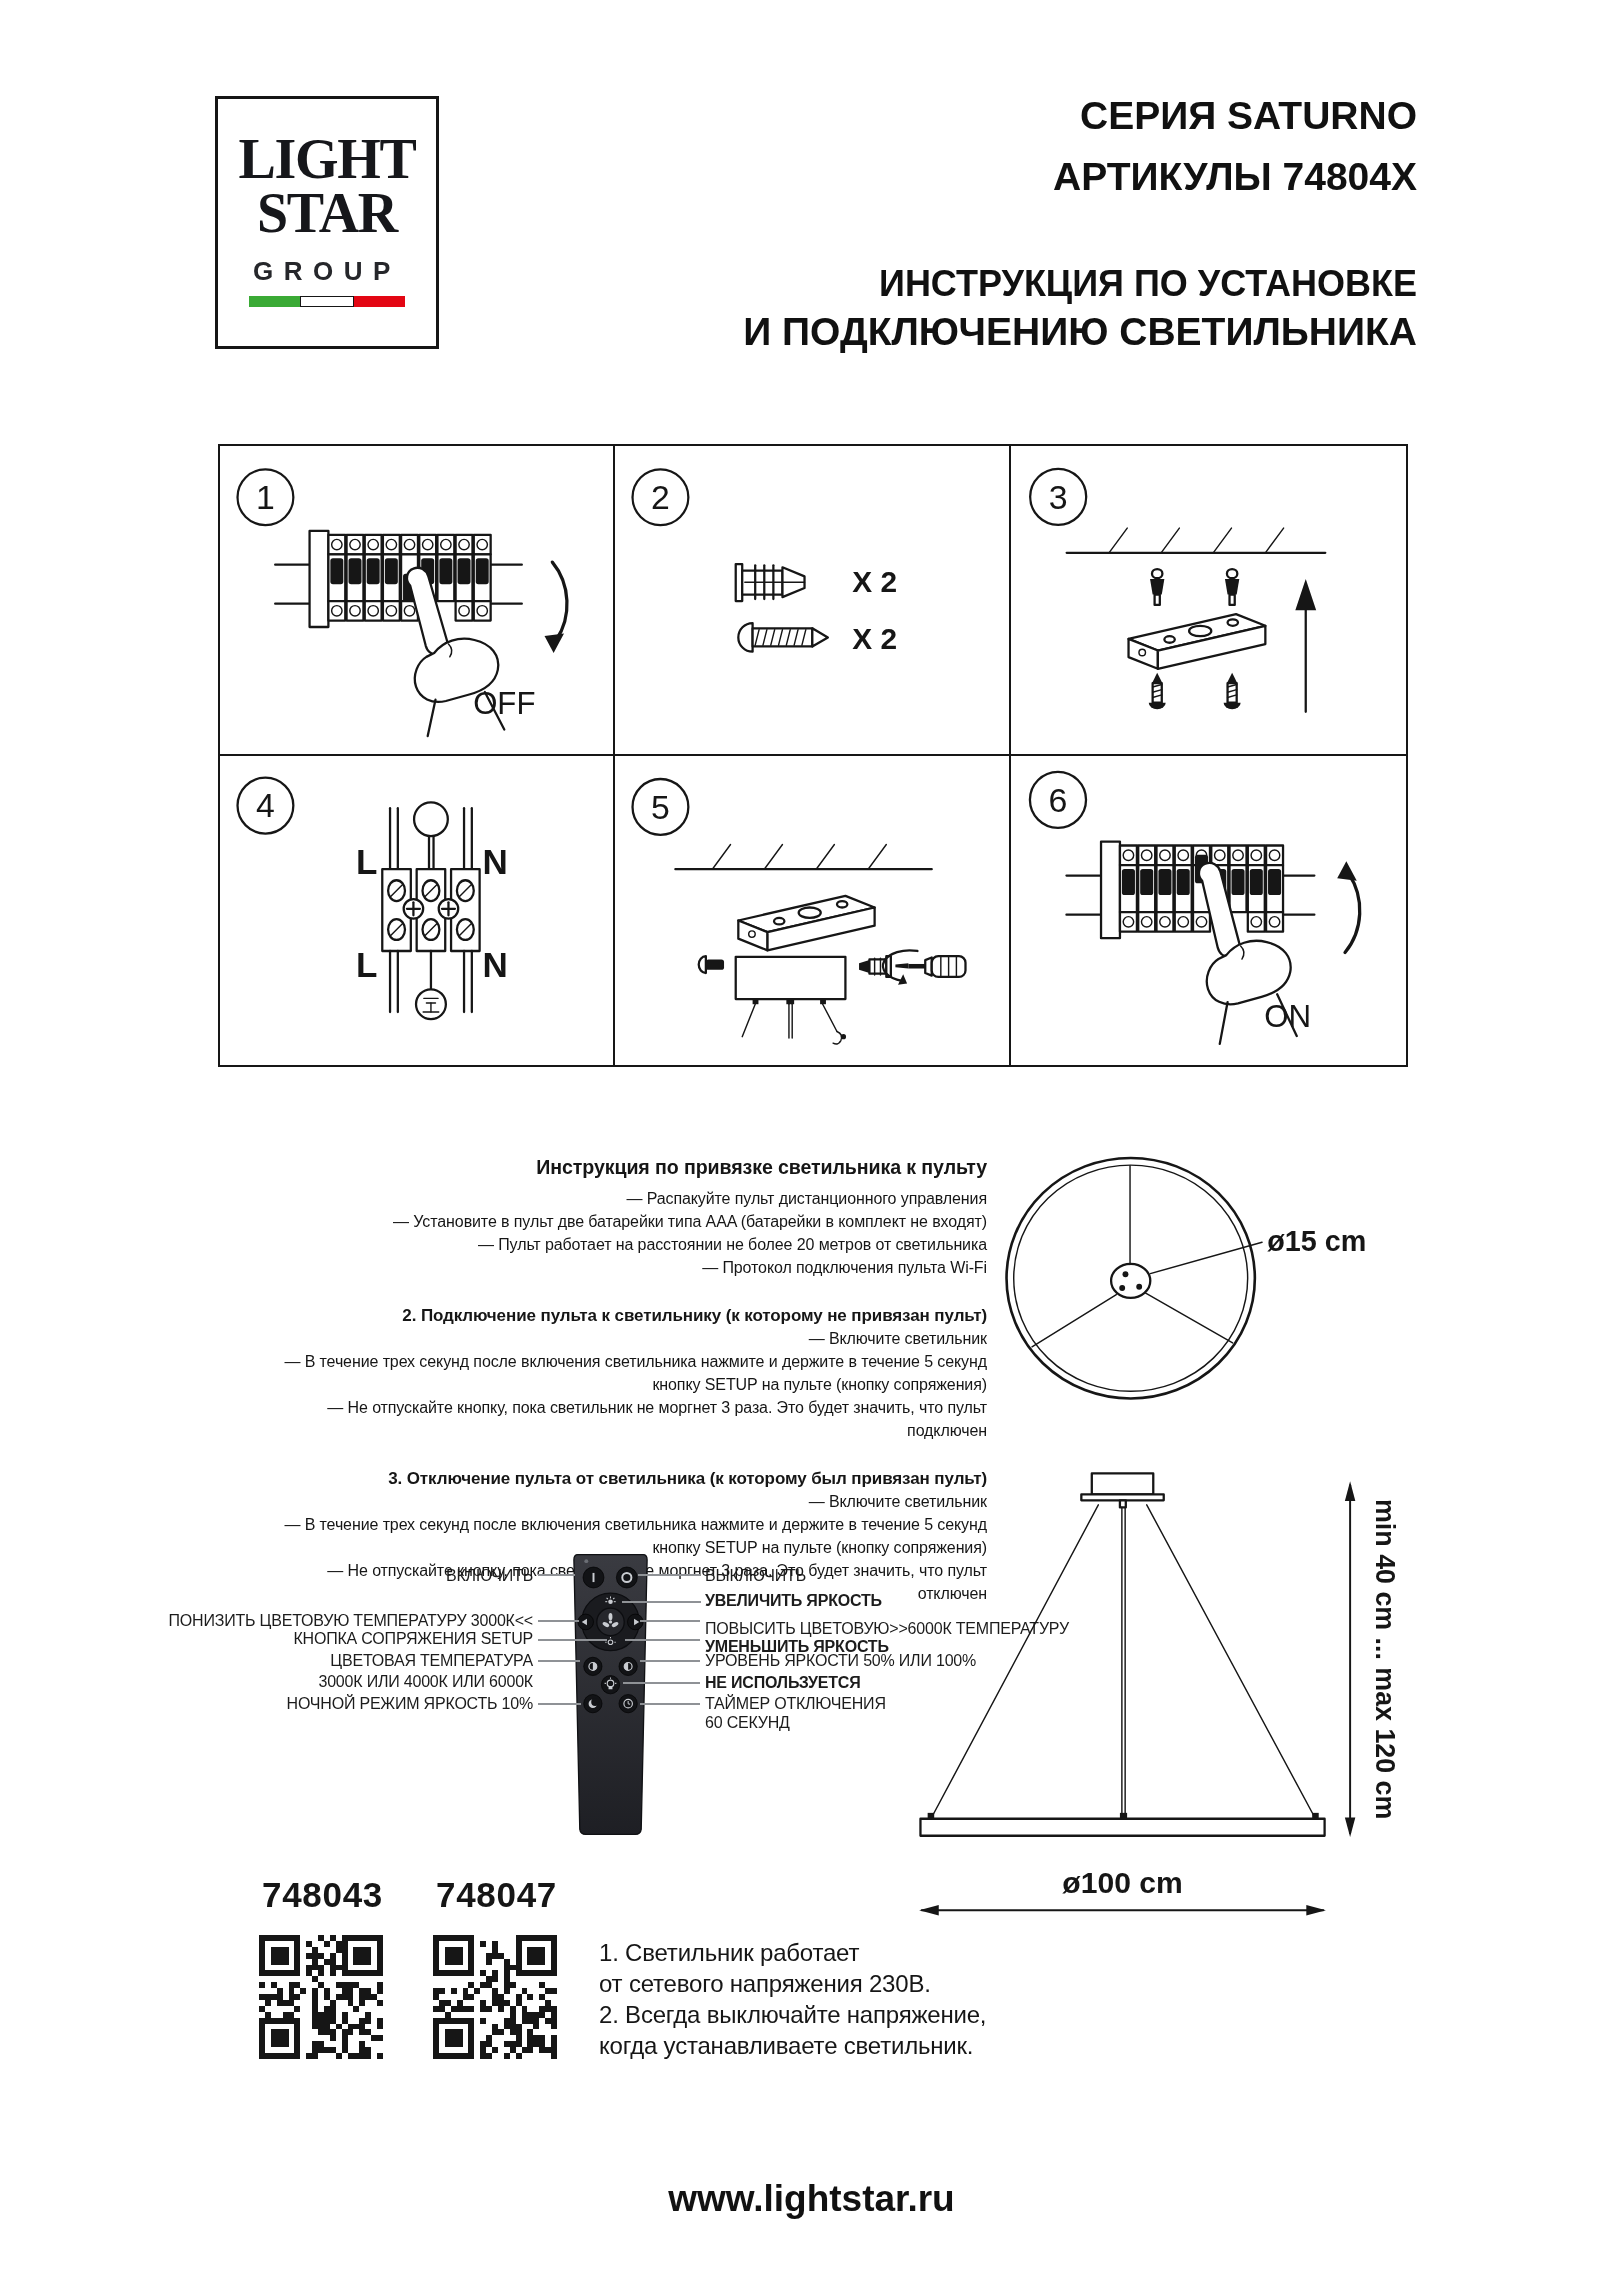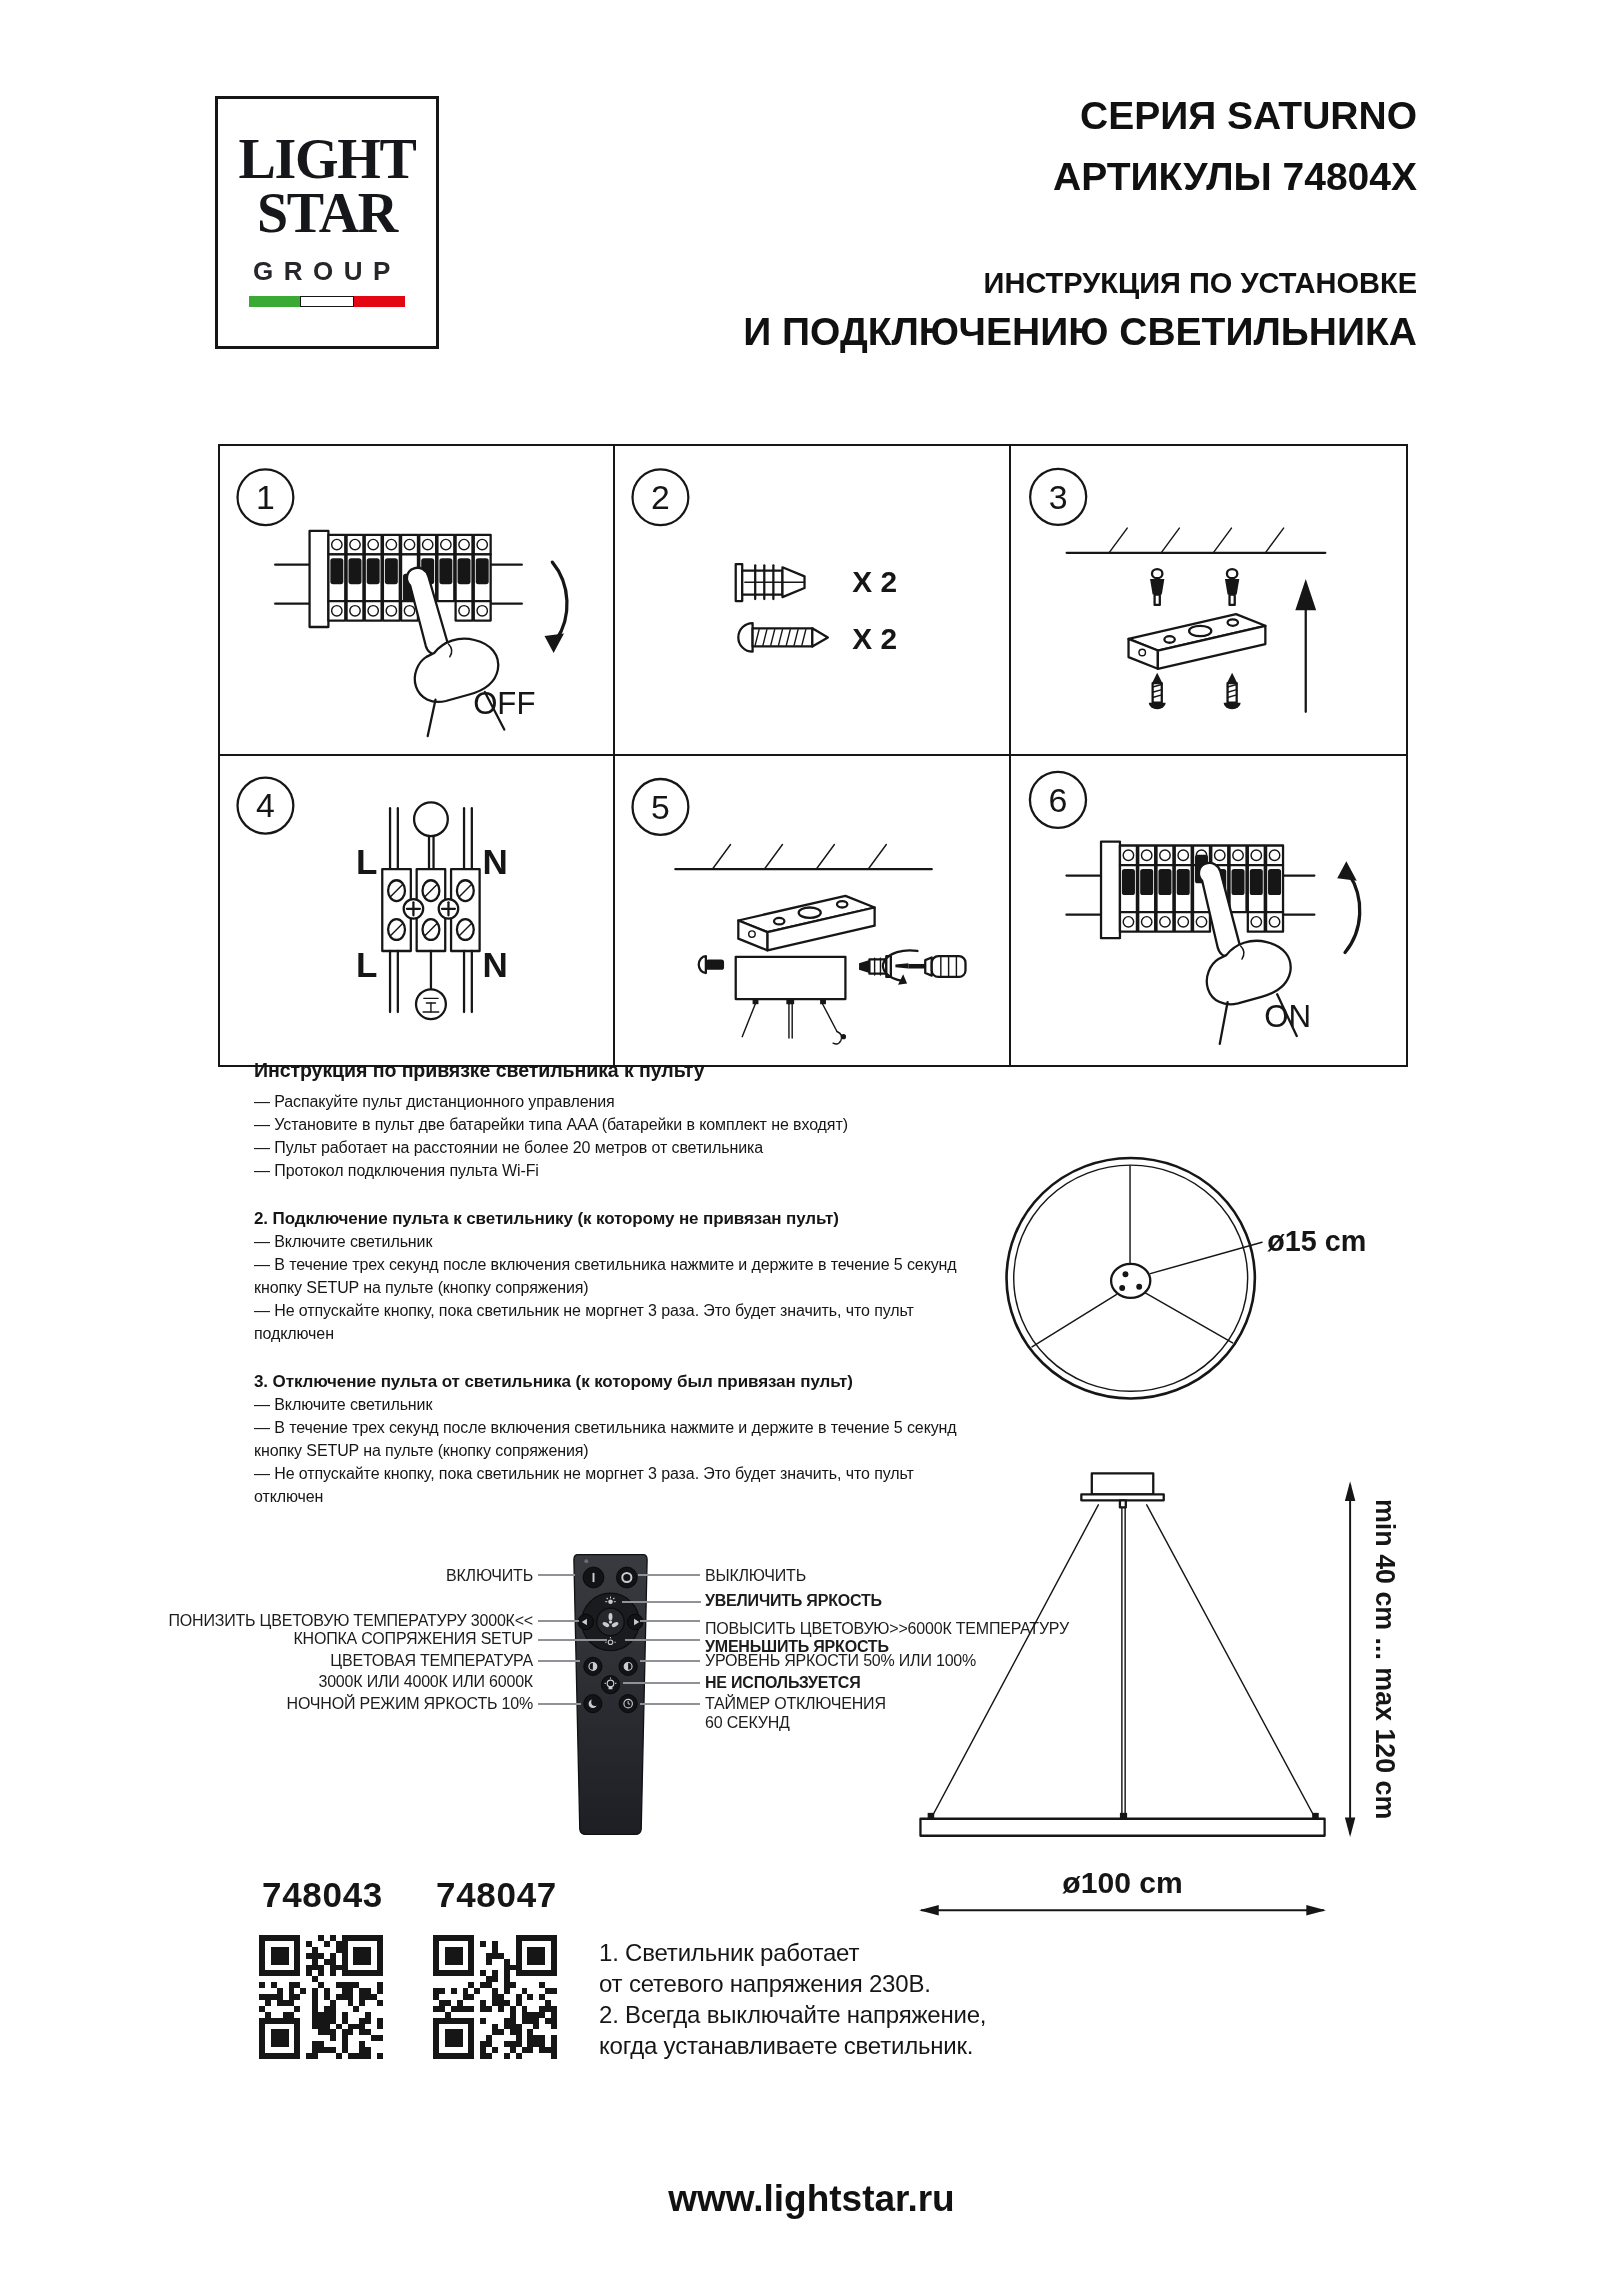--- a/index.html
+++ b/index.html
@@ -11,41 +11,41 @@
             box-sizing:border-box;text-align:center;}
   .logo-word{font-family:"Liberation Serif","DejaVu Serif",serif;font-weight:bold;
              font-size:56px;line-height:54px;letter-spacing:-1.3px;color:#16171b;}
   .logo-group{font-size:26px;font-weight:700;letter-spacing:10.5px;margin-top:16px;color:#26272b;}
   .flag{width:156px;height:11px;margin:8.5px auto 0 auto;display:flex;}
   .flag>div{flex:1;height:100%;box-sizing:border-box;}
   
   .title-block{right:206px;top:96px;text-align:right;font-weight:bold;color:#111;}
   .title-block .t1{font-size:39px;line-height:39px;}
   .title-block .t2{font-size:39px;line-height:39px;margin-top:22px;}
-  .title-block .t3{font-size:29px;line-height:39px;margin-top:68px;}
+  .title-block .t3{font-size:36px;line-height:39px;margin-top:68px;}
   .title-block .t4{font-size:39px;line-height:39px;margin-top:9px;}
   
   .grid{left:218px;top:444px;width:1190px;height:623px;border:2.6px solid #161616;
         box-sizing:border-box;display:grid;grid-template-columns:1fr 1fr 1fr;grid-template-rows:1fr 1fr;}
   .cell{position:relative;border-right:2.6px solid #161616;border-bottom:2.6px solid #161616;}
   .cell:nth-child(3n){border-right:none;}
   .cell:nth-child(n+4){border-bottom:none;}
   .cell svg{position:absolute;left:0;top:0;width:100%;height:100%;}
   
   .ln{fill:none;stroke:#161616;stroke-width:3.5;stroke-linejoin:round;stroke-linecap:round;}
   .lnt{fill:none;stroke:#161616;stroke-width:2.2;stroke-linejoin:round;stroke-linecap:round;}
   .wf{fill:#ffffff;stroke:#161616;stroke-width:3.5;stroke-linejoin:round;}
   .fl{fill:#161616;stroke:none;}
   .badge-num{font-size:52px;fill:#161616;text-anchor:middle;}
   .cap{font-size:48px;fill:#161616;text-anchor:middle;}
   .qty{font-size:46px;font-weight:bold;fill:#161616;text-anchor:middle;}
   .wire-lbl{font-size:54px;font-weight:bold;fill:#161616;text-anchor:middle;}
   .dim-lbl{font-size:44px;font-weight:bold;fill:#161616;}
   
-  .pairing{left:254px;top:1058px;width:733px;letter-spacing:-0.1px;color:#161616;}
+  .pairing{left:254px;top:1155px;width:733px;letter-spacing:-0.1px;color:#161616;text-align:right;}
   .pairing .p-title{font-size:19.6px;font-weight:bold;line-height:25px;margin-bottom:6.5px;}
   .pairing .p-head{font-size:17px;font-weight:bold;line-height:23px;margin-top:25px;}
   .pairing .p-item{font-size:16px;line-height:23px;}
   
   .rl{position:absolute;font-size:16px;letter-spacing:-0.2px;color:#1c1c1c;white-space:nowrap;line-height:18.3px;}
   .rl.bold{font-weight:bold;}
   .lead{position:absolute;height:2px;background:#8f9296;}
   
   .prod-num{position:absolute;font-size:35px;font-weight:bold;color:#161616;letter-spacing:0.7px;}
   .qr{position:absolute;width:124px;height:124px;shape-rendering:crispEdges;}

